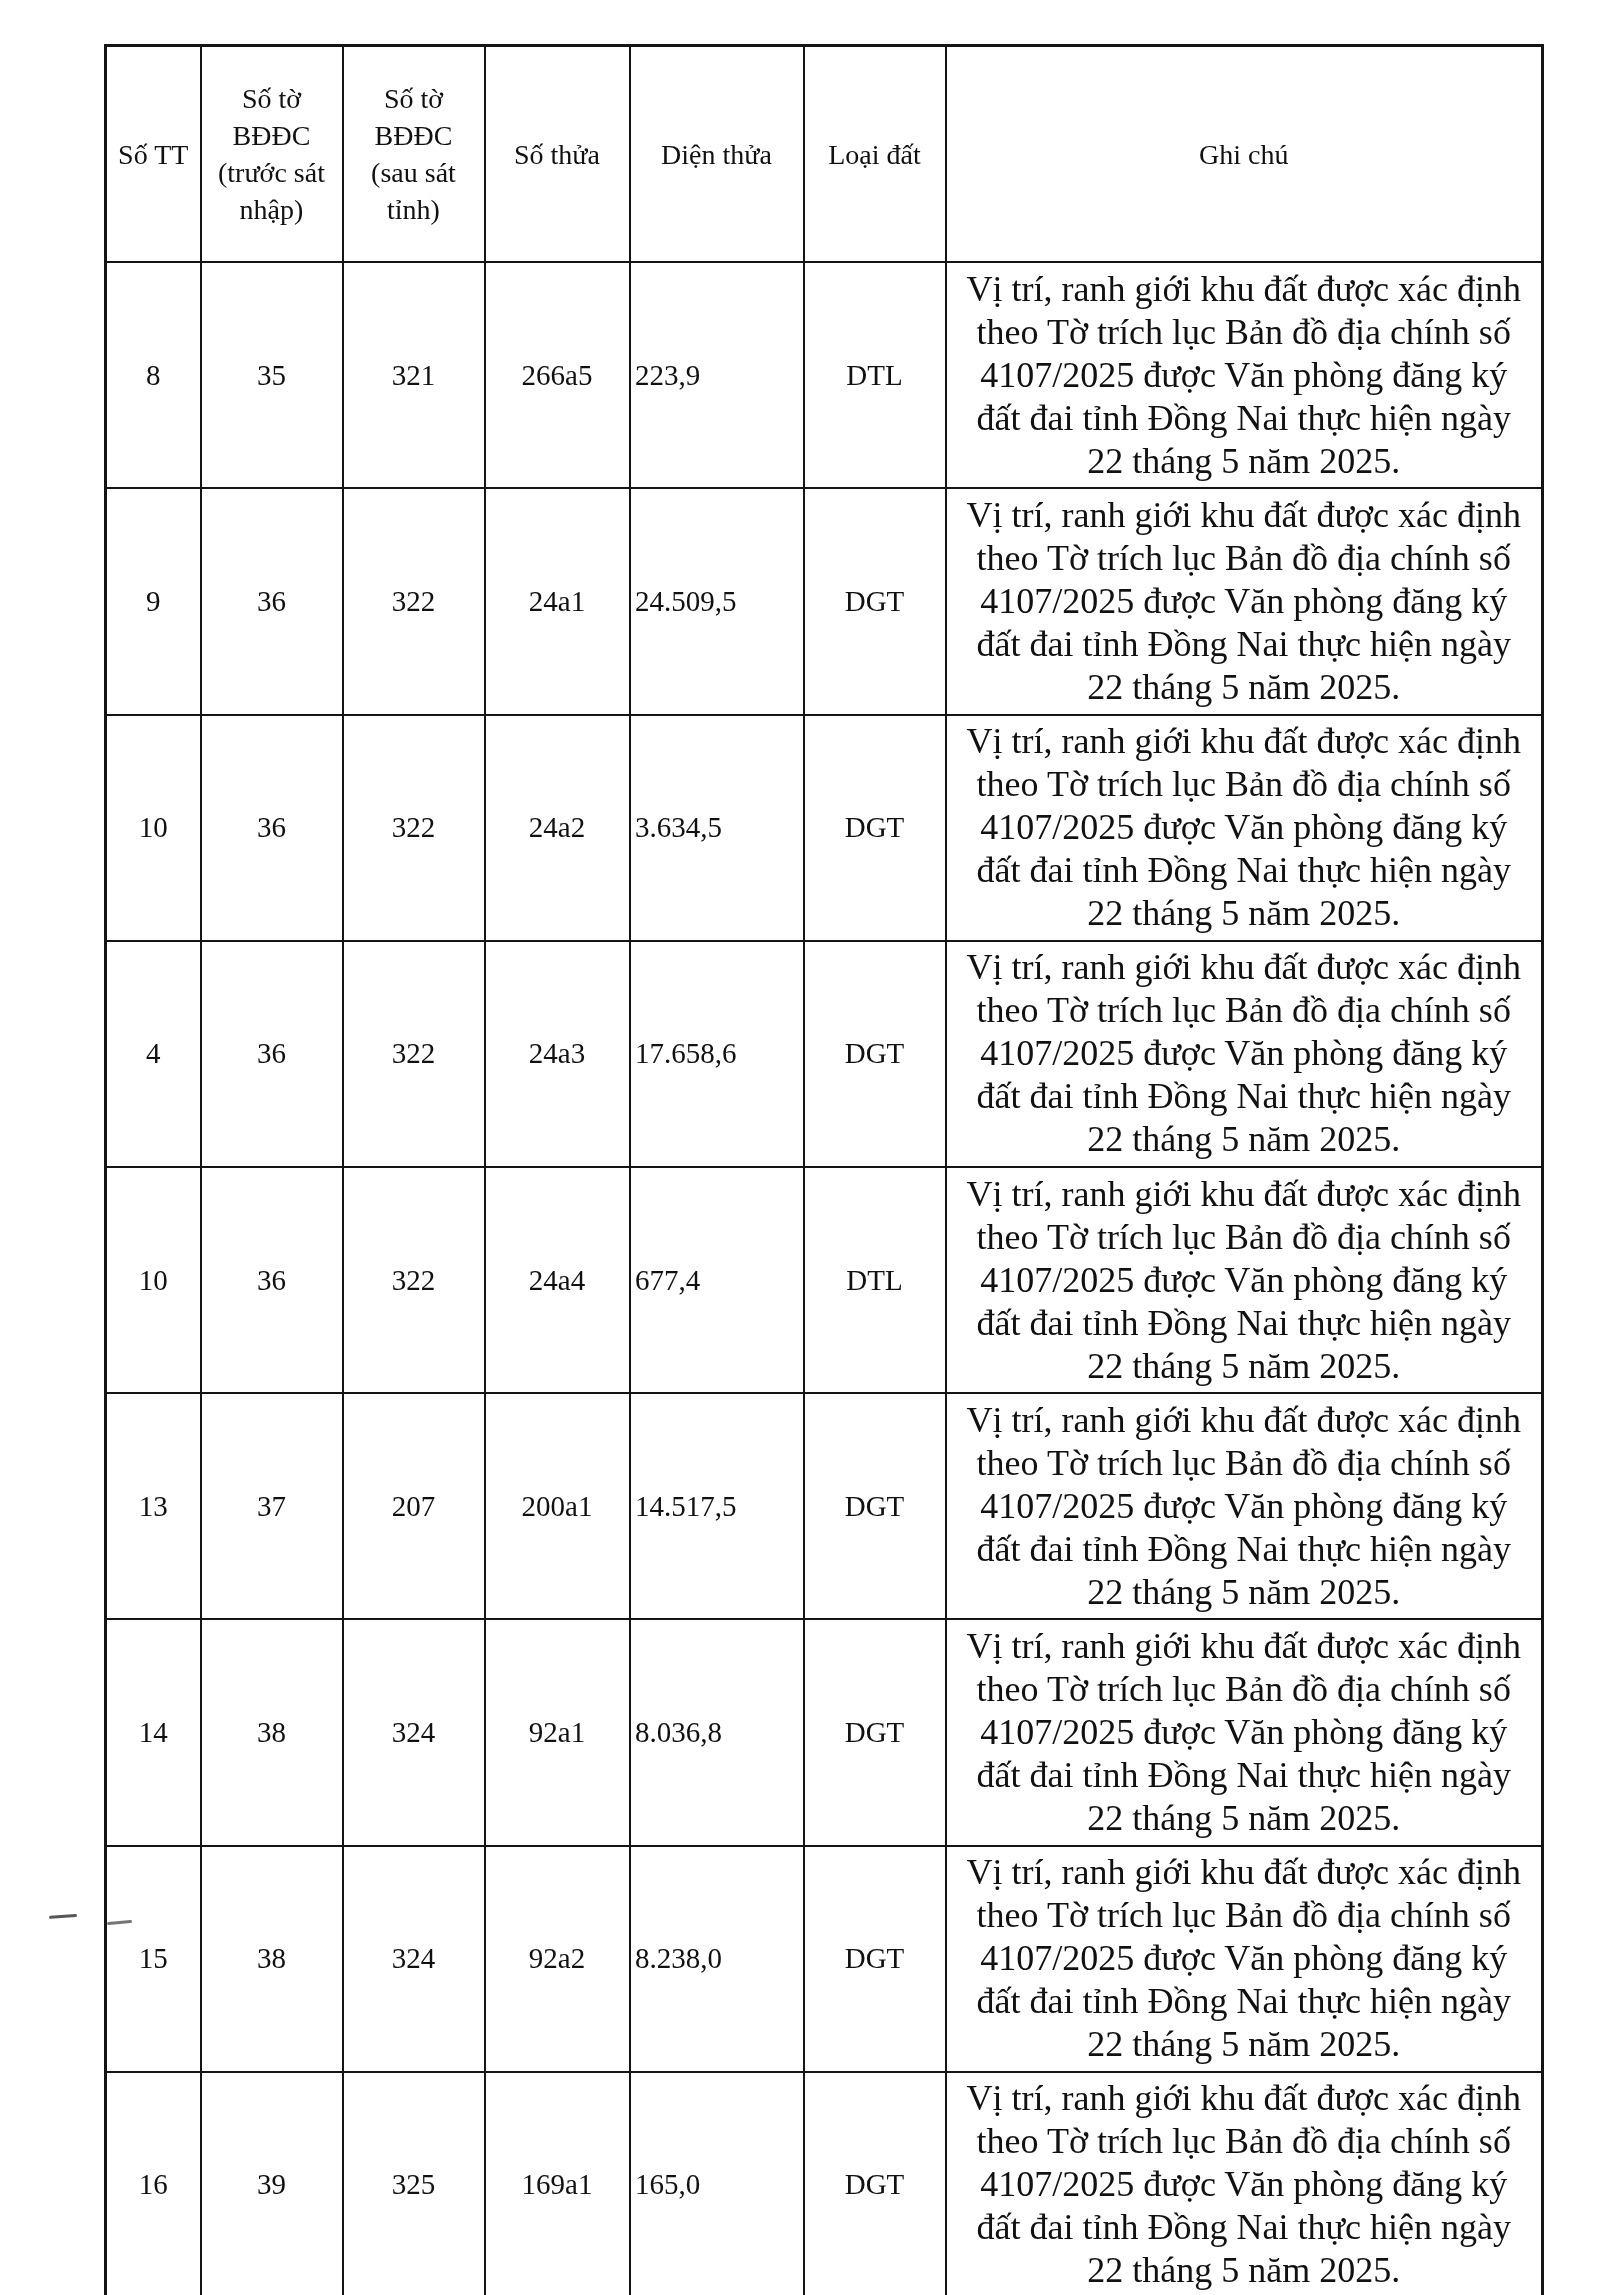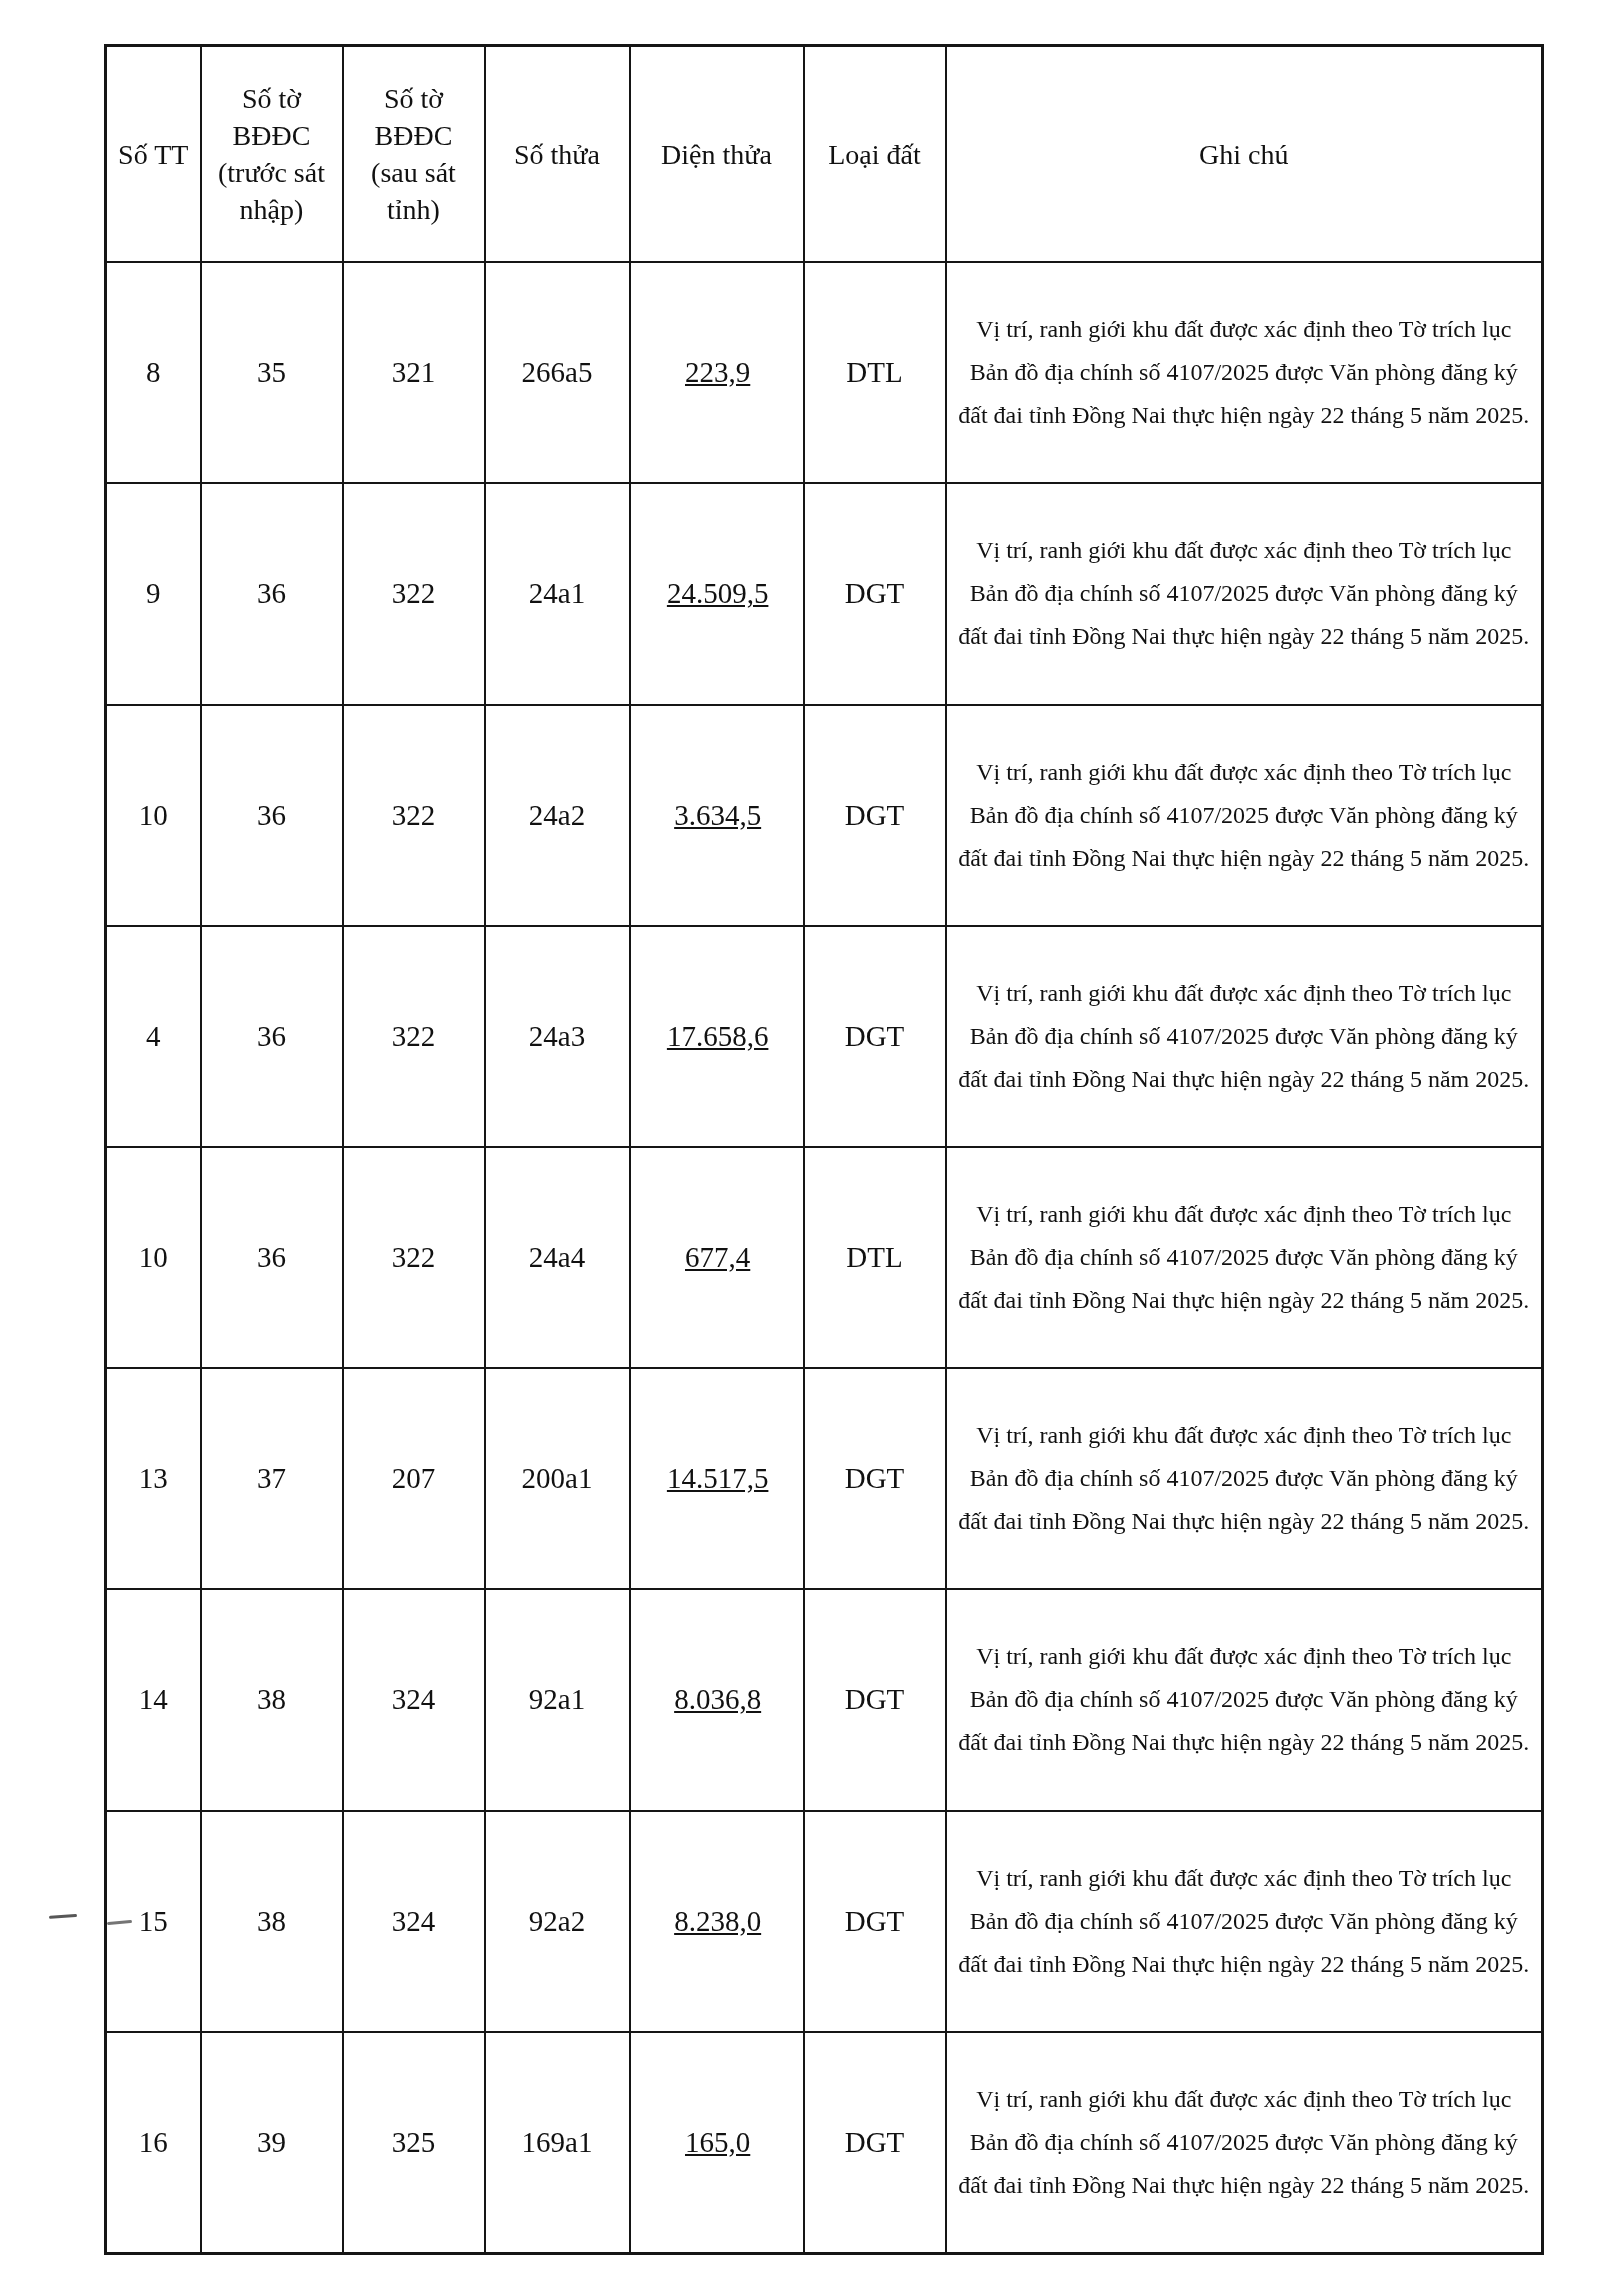--- a/index.html
+++ b/index.html
@@ -46,26 +46,25 @@
     text-align: center;
     padding: 3.1px 4.6px;
   }
   tbody td {
     height: 210px;
     font-size: 29px;
     text-align: center;
     padding: 3.1px 4.6px;
   }
   tbody td.cell-area {
-    text-align: center;
+    text-align: left;
     padding-right: 2.3px;
-    text-decoration: underline;
   }
   tbody td.cell-note {
-    font-size: 24px;
+    font-size: 36px;
     line-height: 43px;
     text-align: center;
     padding: 4.6px 9.2px;
   }
   
   .scan-dash {
     position: absolute;
     height: 3.1px;
     background: #3a3a3a;
     border-radius: 1.5px;

